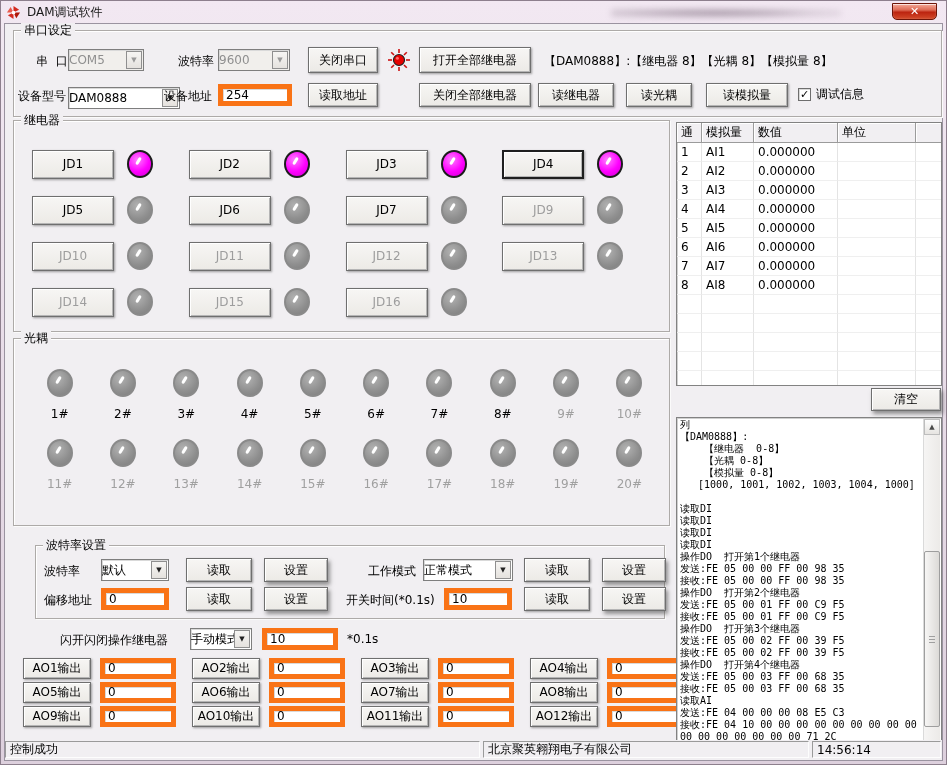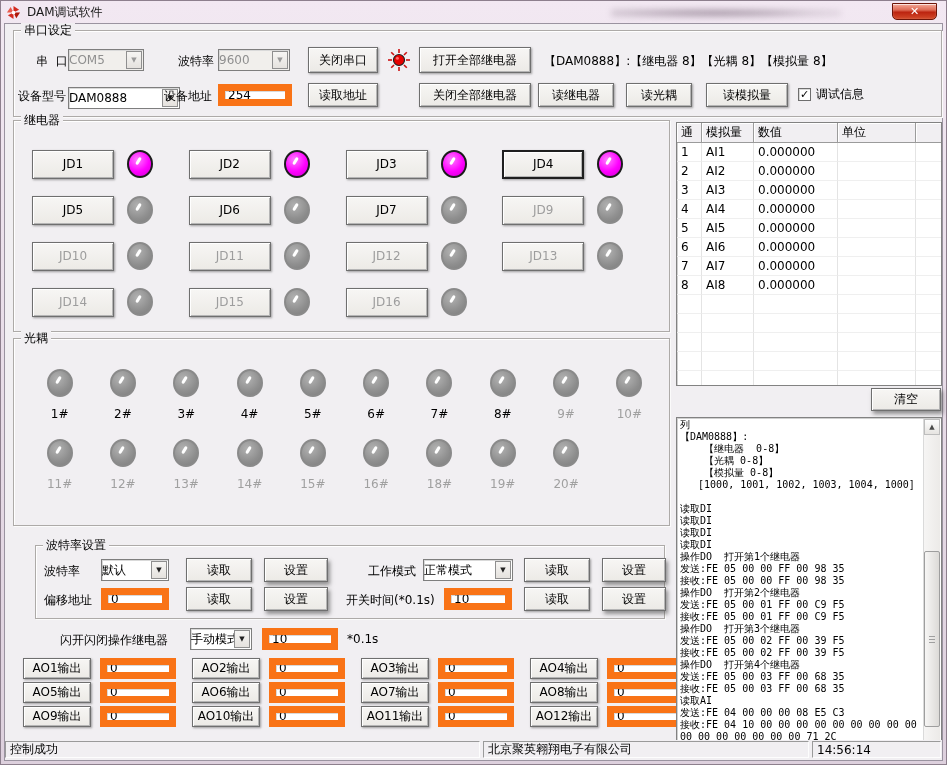--- a/index.html
+++ b/index.html
@@ -27,21 +27,21 @@
   .groupbox{position:absolute;border:1px solid #adaaa8;box-shadow:inset 1px 1px 0 #fff,1px 1px 0 #fbfbfb;}
   .glabel{position:absolute;top:-8px;left:7px;background:#f1eff2;font-size:12px;color:#000;padding:0 3px;line-height:14px;}
 
   .btn{position:absolute;display:flex;align-items:center;justify-content:center;font-size:12px;color:#000;
     background:linear-gradient(#f7f6f4,#eceae6);border:1px solid #6f6f6f;
     box-shadow:inset 1px 1px 0 #fff,inset -1px -1px 0 #b5b5b5,1px 1px 2px rgba(90,90,90,.55);cursor:pointer;white-space:nowrap;}
   .btn.disabled{color:#9d9d9d;}
   .btn.focused{border:2px solid #1f1f1f;}
   .btn.shadowed{box-shadow:inset 1px 1px 0 #fff,inset -1px -1px 0 #b5b5b5,2px 3px 4px rgba(80,80,80,.6);}
 
-  .input{position:absolute;font-size:12px;color:#000;background:#fff;border:7px solid #f97316;
+  .input{position:absolute;font-size:12px;color:#000;background:#fff;border:5px solid #f97316;
     box-shadow:inset 1px 1px 0 #d9d9d9;padding:0 3px;outline:none;}
 
   .select{position:absolute;background:#fff;border:1px solid #7e7e7e;box-shadow:inset 1px 1px 0 #d9d9d9;
     font-size:12px;display:flex;align-items:center;padding-left:0;cursor:default;}
   .sel-arrow{position:absolute;right:1px;top:1px;bottom:1px;width:16px;display:flex;align-items:center;justify-content:center;
     background:linear-gradient(#f6f5f3,#e5e2de);border:1px solid #8f8f8f;font-size:7px;color:#222;}
   .select.disabled{background:#f1efec;color:#8f8f8f;}
   .select.disabled .sel-arrow{color:#9a9a9a;}
 
   .lbl{position:absolute;font-size:12px;color:#000;white-space:nowrap;}
@@ -458,20 +458,24 @@
             <span class="led off"></span>
             <span class="opto-label dim">14#</span>
           </div>
           <div class="opto-cell">
             <span class="led off"></span>
             <span class="opto-label dim">15#</span>
           </div>
           <div class="opto-cell">
             <span class="led off"></span>
             <span class="opto-label dim">16#</span>
+          </div>
+          <div class="opto-cell">
+            <span class="led off"></span>
+            <span class="opto-label dim">17#</span>
           </div>
           <div class="opto-cell">
             <span class="led off"></span>
             <span class="opto-label dim">18#</span>
           </div>
           <div class="opto-cell">
             <span class="led off"></span>
             <span class="opto-label dim">19#</span>
           </div>
           <div class="opto-cell">

